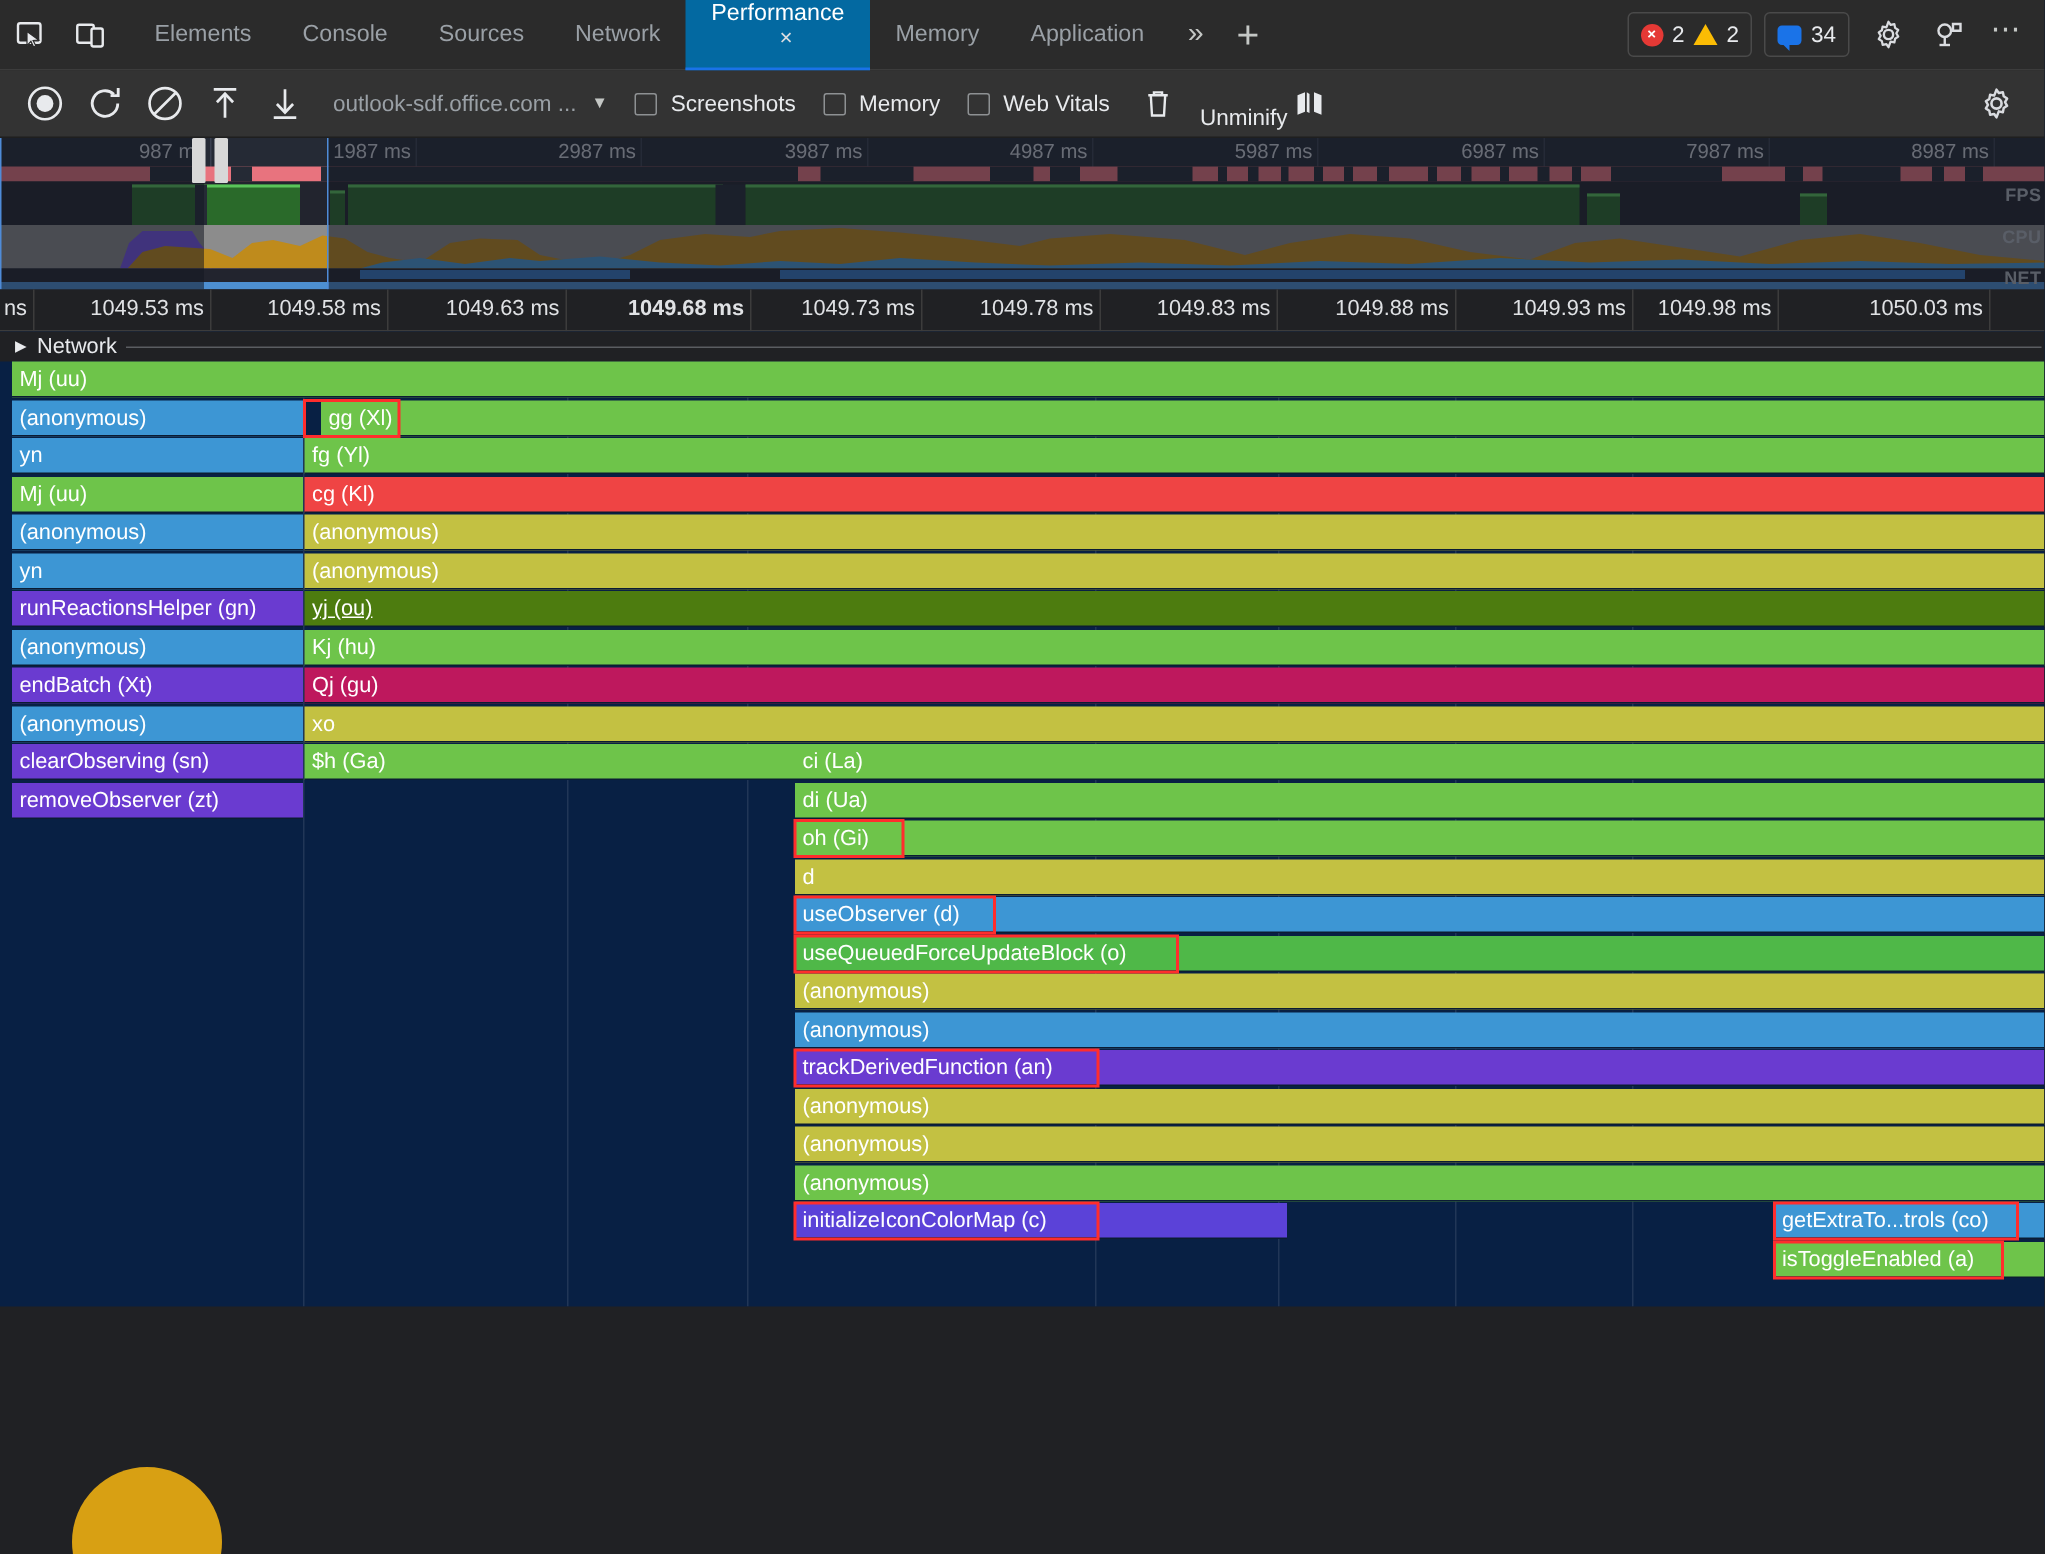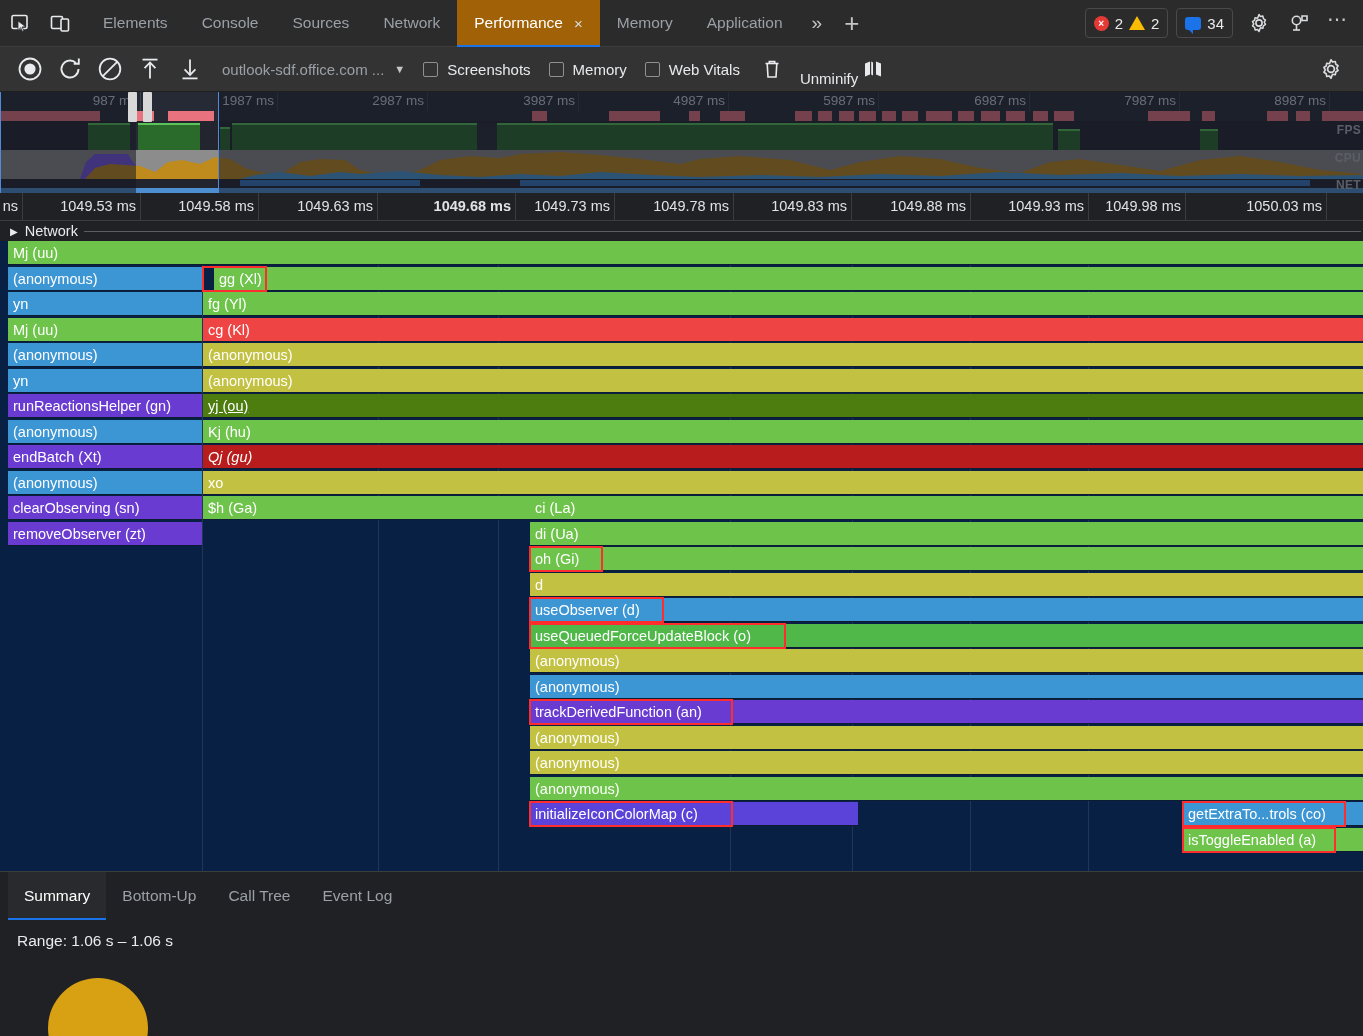--- a/index.html
+++ b/index.html
@@ -23,21 +23,21 @@
   .tb-icon {
     width:40px; height:40px; display:flex; align-items:center; justify-content:center;
     cursor:pointer; flex:0 0 auto;
   }
   .tb-icon svg { display:block; }
   .tab {
     height:47px; padding:0 17px; display:flex; align-items:center;
     font-size:15.5px; color:#9aa0a6; cursor:pointer; white-space:nowrap;
     position:relative; flex:0 0 auto;
   }
-  .tab.active { color:#ffffff; background:#a16207; }
+  .tab.active { color:#ffffff; background:#0369a1;flex-direction:column; }
   .tab.active::after {
     content:""; position:absolute; left:0; right:0; bottom:0; height:2px; background:#1a73e8;
   }
   .tab-close {
     margin-left:11px; font-size:15px; color:#dadce0; line-height:1;
   }
   .tb-sep { flex: 0 0 auto; width:6px; }
   .chev { font-size:19px; color:#c4c7c5; padding:0 12px; cursor:pointer; }
   .plus { font-size:26px; color:#c4c7c5; padding:0 10px; cursor:pointer; font-weight:300; }
   .spacer { flex:1 1 auto; }
@@ -420,21 +420,21 @@
         </div>
         <div class="dr-tick" style="left: 140px;">
           <span>1049.53 ms</span>
         </div>
         <div class="dr-tick" style="left: 258px;">
           <span>1049.58 ms</span>
         </div>
         <div class="dr-tick" style="left: 377px;">
           <span>1049.63 ms</span>
         </div>
-        <div class="dr-tick" style="left: 515px; font-weight: bold;">
+        <div class="dr-tick" style="left: 500px; font-weight: bold;">
           <span>1049.68 ms</span>
         </div>
         <div class="dr-tick" style="left: 614px;">
           <span>1049.73 ms</span>
         </div>
         <div class="dr-tick" style="left: 733px;">
           <span>1049.78 ms</span>
         </div>
         <div class="dr-tick" style="left: 851px;">
           <span>1049.83 ms</span>
@@ -480,21 +480,21 @@
         <div class="bar" style="left: 203px; width: 1160px; top: 96.5px; background: #ef4444;">cg (Kl)</div>
         <div class="bar" style="left: 8px; width: 194px; top: 122px; background: rgb(61, 150, 212);">(anonymous)</div>
         <div class="bar" style="left: 203px; width: 1160px; top: 122px; background: rgb(195, 193, 66);">(anonymous)</div>
         <div class="bar" style="left: 8px; width: 194px; top: 147.5px; background: rgb(61, 150, 212);">yn</div>
         <div class="bar" style="left: 203px; width: 1160px; top: 147.5px; background: rgb(195, 193, 66);">(anonymous)</div>
         <div class="bar" style="left: 8px; width: 194px; top: 173px; background: rgb(106, 59, 208);">runReactionsHelper (gn)</div>
         <div class="bar" style="left: 203px; width: 1310px; top: 173px; background: #4d7c0f; text-decoration: underline;">yj (ou)</div>
         <div class="bar" style="left: 8px; width: 194px; top: 198.5px; background: rgb(61, 150, 212);">(anonymous)</div>
         <div class="bar" style="left: 203px; width: 1292px; top: 198.5px; background: rgb(110, 196, 74);">Kj (hu)</div>
         <div class="bar" style="left: 8px; width: 194px; top: 224px; background: rgb(106, 59, 208);">endBatch (Xt)</div>
-        <div class="bar" style="left: 203px; width: 1160px; top: 224px; background: #b91c1c; font-style: italic;">Qj (gu)</div>
+        <div class="bar" style="left: 203px; width: 1160px; top: 224px; background: #be185d;">Qj (gu)</div>
         <div class="bar" style="left: 8px; width: 194px; top: 249.5px; background: rgb(61, 150, 212);">(anonymous)</div>
         <div class="bar" style="left: 203px; width: 1160px; top: 249.5px; background: rgb(195, 193, 66);">xo</div>
         <div class="bar" style="left: 8px; width: 194px; top: 275px; background: rgb(106, 59, 208);">clearObserving (sn)</div>
         <div class="bar" style="left: 203px; width: 1160px; top: 275px; background: rgb(110, 196, 74);">$h (Ga)</div>
         <div class="bar" style="left: 530px; width: 833px; top: 275px; background: rgb(110, 196, 74);">ci (La)</div>
         <div class="bar" style="left: 8px; width: 194px; top: 300.5px; background: rgb(106, 59, 208);">removeObserver (zt)</div>
         <div class="bar" style="left: 530px; width: 833px; top: 300.5px; background: rgb(110, 196, 74);">di (Ua)</div>
         <div class="bar" style="left: 530px; width: 833px; top: 326px; background: rgb(110, 196, 74);">oh (Gi)</div>
         <div class="bar hl" style="left: 530px; width: 72px; top: 326px; background: transparent; pointer-events: none;"></div>
         <div class="bar" style="left: 530px; width: 833px; top: 351.5px; background: rgb(195, 193, 66);">d</div>
@@ -511,34 +511,17 @@
         <div class="bar" style="left: 530px; width: 833px; top: 555.5px; background: rgb(110, 196, 74);">(anonymous)</div>
         <div class="bar" style="left: 530px; width: 328px; top: 581px; background: rgb(91, 66, 216);">initializeIconColorMap (c)</div>
         <div class="bar hl" style="left: 530px; width: 202px; top: 581px; background: transparent; pointer-events: none;"></div>
         <div class="bar" style="left: 1183px; width: 180px; top: 581px; background: rgb(61, 150, 212);">getExtraTo...trols (co)</div>
         <div class="bar hl" style="left: 1183px; width: 162px; top: 581px; background: transparent; pointer-events: none;"></div>
         <div class="bar" style="left: 1183px; width: 180px; top: 606.5px; background: rgb(110, 196, 74);">isToggleEnabled (a)</div>
         <div class="bar hl" style="left: 1183px; width: 152px; top: 606.5px; background: transparent; pointer-events: none;"></div>
       </div>
   </div>
 
-  <div class="drawer">
-    <div class="dtabs">
-      <div class="dtab active">
-          <span>Summary</span>
-        </div>
-      <div class="dtab">
-          <span>Bottom-Up</span>
-        </div>
-      <div class="dtab">
-          <span>Call Tree</span>
-        </div>
-      <div class="dtab">
-          <span>Event Log</span>
-        </div>
-    </div>
-    <div class="drange">Range: 1.06 s – 1.06 s</div>
-  </div>
 
   <div class="pie-arc"></div>
 
 
 </div>
 
 </body></html>

